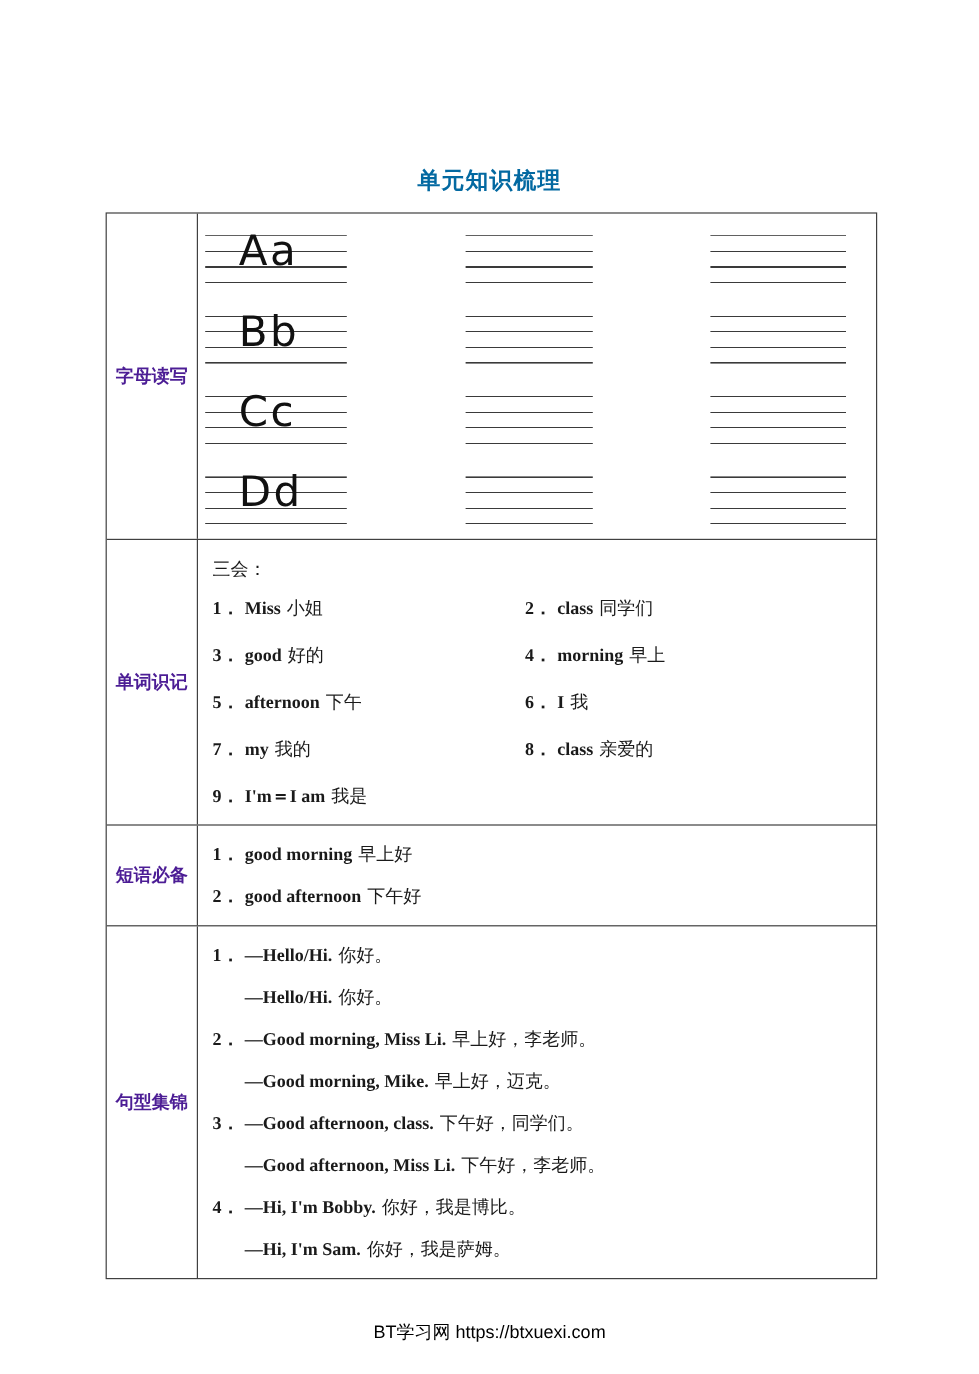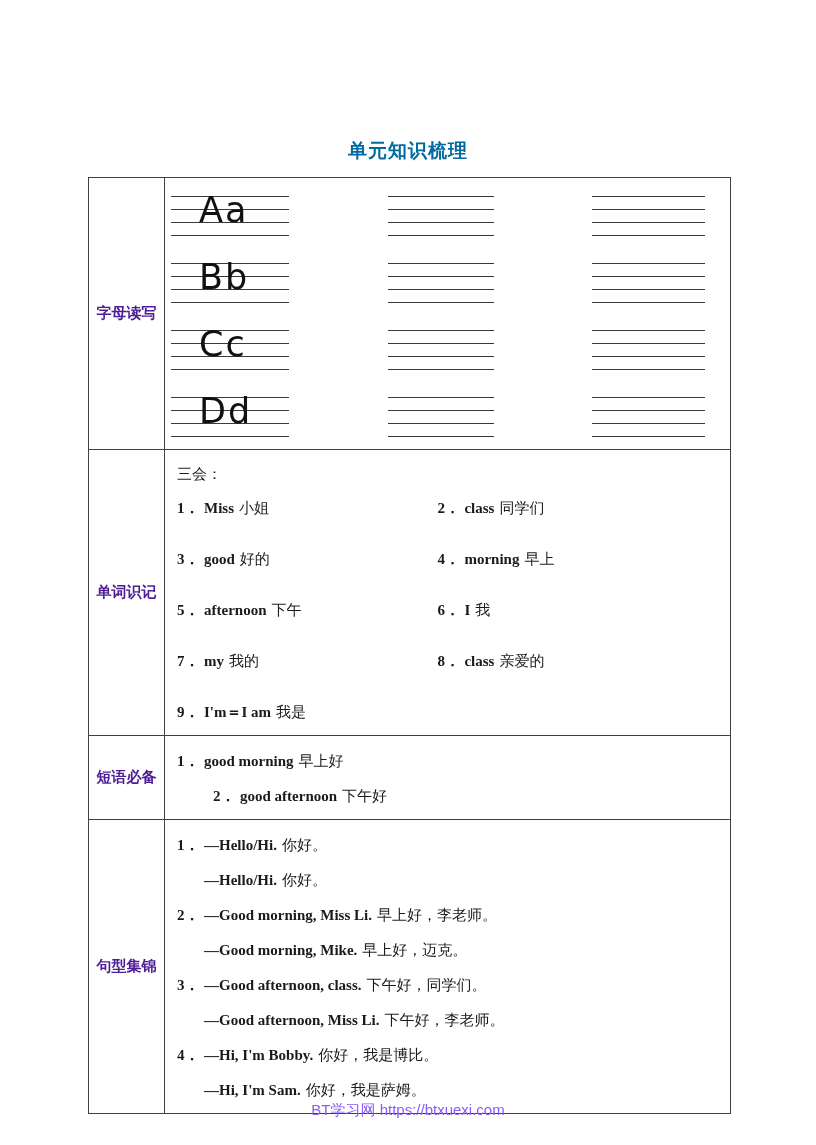--- a/index.html
+++ b/index.html
@@ -75,46 +75,46 @@
     letter-spacing: 2px;
     color: #111111;
   }
 
   
   .txt-cell { padding: 15px 16px 12px 12px; font-size: 15px; }
   .intro { font-size: 15px; margin-bottom: 14px; }
   .word-grid {
     display: grid;
     grid-template-columns: 48.5% 51.5%;
-    row-gap: 30px;
+    row-gap: 18px;
   }
   .entry { line-height: 21px; }
   .num {
     display: inline-block;
     min-width: 27px;
     font-weight: bold;
     font-family: "Liberation Serif", serif;
   }
   .en { font-weight: bold; margin-right: 5px; font-family: "Liberation Serif", serif; }
   .zh { font-weight: normal; }
-  .phrase-list .entry + .entry { margin-top: 14px; margin-left: 36px; }
+  .phrase-list .entry + .entry { margin-top: 14px; }
 
   .sent-list .s-line { line-height: 21px; padding-left: 27px; }
   .sent-list .s-line.numbered { padding-left: 0; }
   .sent-list .s-line + .s-line { margin-top: 14px; }
 
   .footer {
     position: absolute;
     left: 0;
     right: 0;
     bottom: 25px;
     text-align: center;
     font-family: "Liberation Sans", sans-serif;
     font-size: 15px;
-    color: #8b5cf6;
+    color: #000000;
   }
 </style>
 </head>
 <body>
 
 <div class="page">
 
   <div class="title">单元知识梳理</div>
 
   <div class="sheet">

